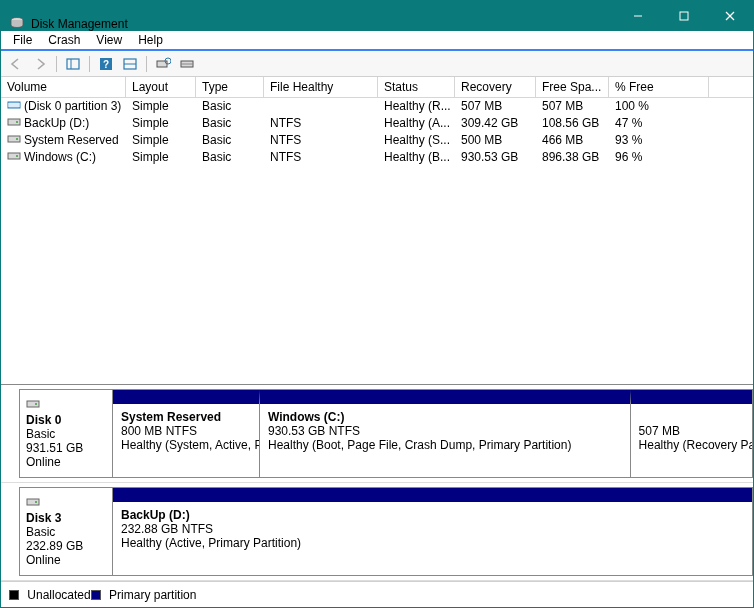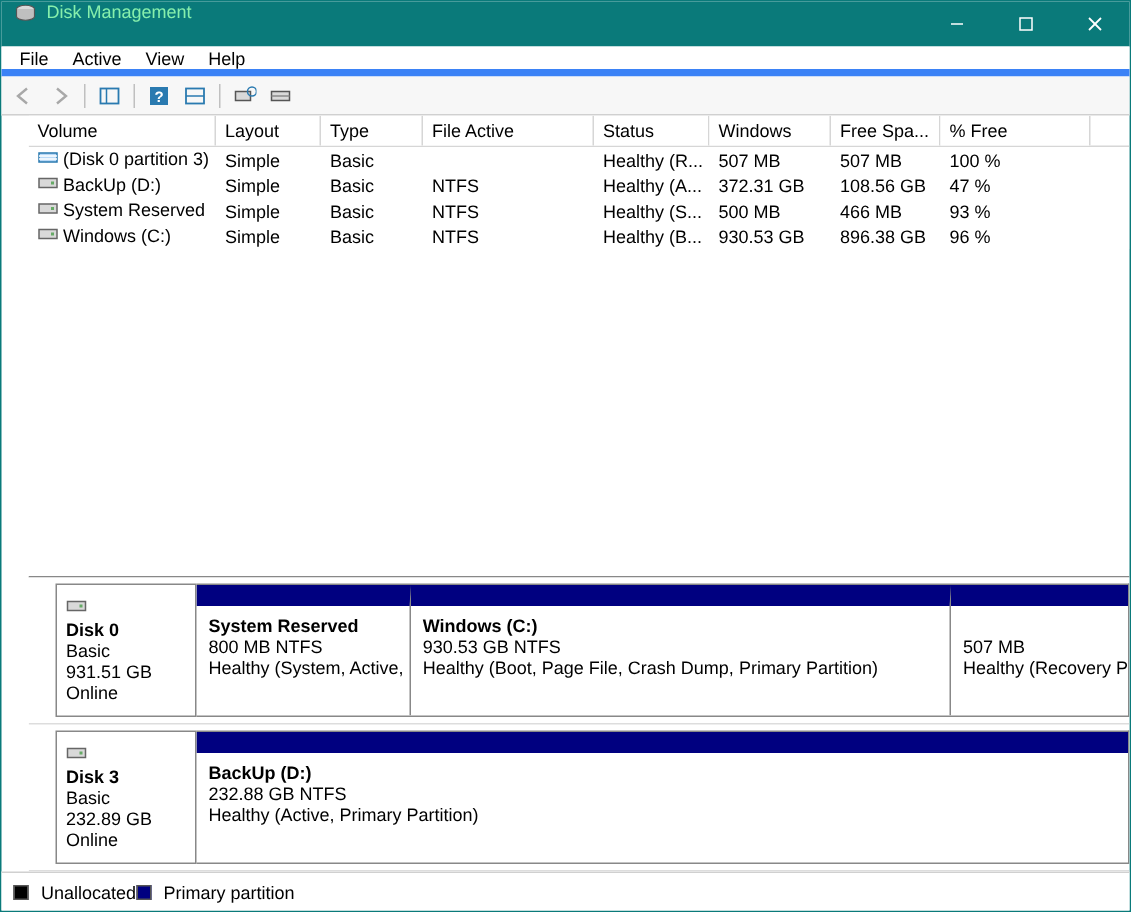--- a/index.html
+++ b/index.html
@@ -14,23 +14,23 @@
     width: 754px;
     height: 608px;
     display: flex;
     flex-direction: column;
     border: 1px solid #0a7a7a;
   }
   
   .titlebar {
     height: 30px;
     background: #0a7a7a;
-    color: #86efac;
-    display: flex;
-    align-items: flex-start;
+    color: #000000;
+    display: flex;
+    align-items: flex-end;
     padding-left: 8px;
   }
   .titlebar .title-icon {
     width: 16px; height: 16px;
     margin-right: 6px;
     display: flex; align-items: center; justify-content: center;
   }
   .titlebar .title-text { flex: 0 0 auto; font-size: 12px; }
   .titlebar .spacer { flex: 1; }
   .titlebar .win-btn {
@@ -38,21 +38,21 @@
     display: flex; align-items: center; justify-content: center;
     color: #fff;
   }
   
   .menubar {
     height: 20px;
     background: #fff;
     display: flex;
     align-items: center;
     padding: 0 4px;
-    border-bottom: 5px solid #3b82f6;
+    border-bottom: 2px solid #3b82f6;
   }
   .menubar .menu-item {
     padding: 1px 8px;
     font-size: 12px;
   }
   
   .toolbar {
     height: 26px;
     background: #f7f7f7;
     border-bottom: 1px solid #d0d0d0;
@@ -69,21 +69,20 @@
   .toolbar .tb-sep {
     width: 1px; height: 16px; background: #c0c0c0; margin: 0 3px;
   }
   .toolbar .disabled { opacity: 0.4; }
   
   .main {
     flex: 1;
     display: flex;
     flex-direction: column;
     overflow: hidden;
-    margin-left: 18px;
   }
   
   .vol-list {
     flex: 1;
     border-bottom: 1px solid #888;
     overflow: hidden;
   }
   .vol-header {
     display: flex;
     background: #fff;
@@ -96,21 +95,21 @@
     background: #fff;
     white-space: nowrap;
     overflow: hidden;
   }
   .vol-rows {
     background: #fff;
   }
   .vol-row {
     display: flex;
     height: 17px;
-    align-items: flex-end;
+    align-items: flex-start;
   }
   .vol-row .cell {
     padding: 1px 6px;
     font-size: 12px;
     white-space: nowrap;
     overflow: hidden;
   }
   .vol-icon {
     display: inline-block;
     vertical-align: middle;
@@ -222,21 +221,21 @@
     <div class="win-btn">
       <svg width="10" height="10">
           <line x1="1" y1="1" x2="9" y2="9" stroke="#fff" stroke-width="1.2"></line>
           <line x1="9" y1="1" x2="1" y2="9" stroke="#fff" stroke-width="1.2"></line>
         </svg>
     </div>
   </div>
 
   <div class="menubar">
     <div class="menu-item">File</div>
-    <div class="menu-item">Active</div>
+    <div class="menu-item">Crash</div>
     <div class="menu-item">View</div>
     <div class="menu-item">Help</div>
   </div>
 
   <div class="toolbar">
     <div class="tb-btn disabled">
       <svg width="16" height="16">
           <path d="M10 3 L4 8 L10 13" fill="none" stroke="#333" stroke-width="1.6"></path>
         </svg>
     </div>
@@ -280,23 +279,23 @@
     </div>
   </div>
 
   <div class="main">
 
     <div class="vol-list">
       <div class="vol-header">
         <div class="hcell c-vol">Volume</div>
         <div class="hcell c-lay">Layout</div>
         <div class="hcell c-typ">Type</div>
-        <div class="hcell c-fs">File Active</div>
+        <div class="hcell c-fs">File Healthy</div>
         <div class="hcell c-sta">Status</div>
-        <div class="hcell c-cap">Windows</div>
+        <div class="hcell c-cap">Recovery</div>
         <div class="hcell c-fre">Free Spa...</div>
         <div class="hcell c-pct">% Free</div>
       </div>
       <div class="vol-rows" id="vol-rows">
           <div class="vol-row">
             <div class="cell c-vol"><span class="vol-icon"><svg width="14" height="12" viewBox="0 0 14 12">
                   <rect x="1" y="3" width="12" height="6" fill="#b9d9f7" stroke="#2a7ab0"></rect>
                   <line x1="1" y1="5" x2="13" y2="5" stroke="#fff"></line>
                   <line x1="1" y1="7" x2="13" y2="7" stroke="#fff"></line>
                 </svg></span><span>(Disk 0 partition 3)</span></div>
@@ -310,21 +309,21 @@
           </div>
           <div class="vol-row">
             <div class="cell c-vol"><span class="vol-icon"><svg width="14" height="12" viewBox="0 0 14 12">
                   <rect x="1" y="3" width="12" height="6" fill="#d9d9d9" stroke="#666"></rect>
                   <rect x="9" y="5" width="2" height="2" fill="#6a6"></rect>
                 </svg></span><span>BackUp (D:)</span></div>
             <div class="cell c-lay">Simple</div>
             <div class="cell c-typ">Basic</div>
             <div class="cell c-fs">NTFS</div>
             <div class="cell c-sta">Healthy (A...</div>
-            <div class="cell c-cap">372.31 GB</div>
+            <div class="cell c-cap">309.42 GB</div>
             <div class="cell c-fre">108.56 GB</div>
             <div class="cell c-pct">47 %</div>
           </div>
           <div class="vol-row">
             <div class="cell c-vol"><span class="vol-icon"><svg width="14" height="12" viewBox="0 0 14 12">
                   <rect x="1" y="3" width="12" height="6" fill="#d9d9d9" stroke="#666"></rect>
                   <rect x="9" y="5" width="2" height="2" fill="#6a6"></rect>
                 </svg></span><span>System Reserved</span></div>
             <div class="cell c-lay">Simple</div>
             <div class="cell c-typ">Basic</div>

